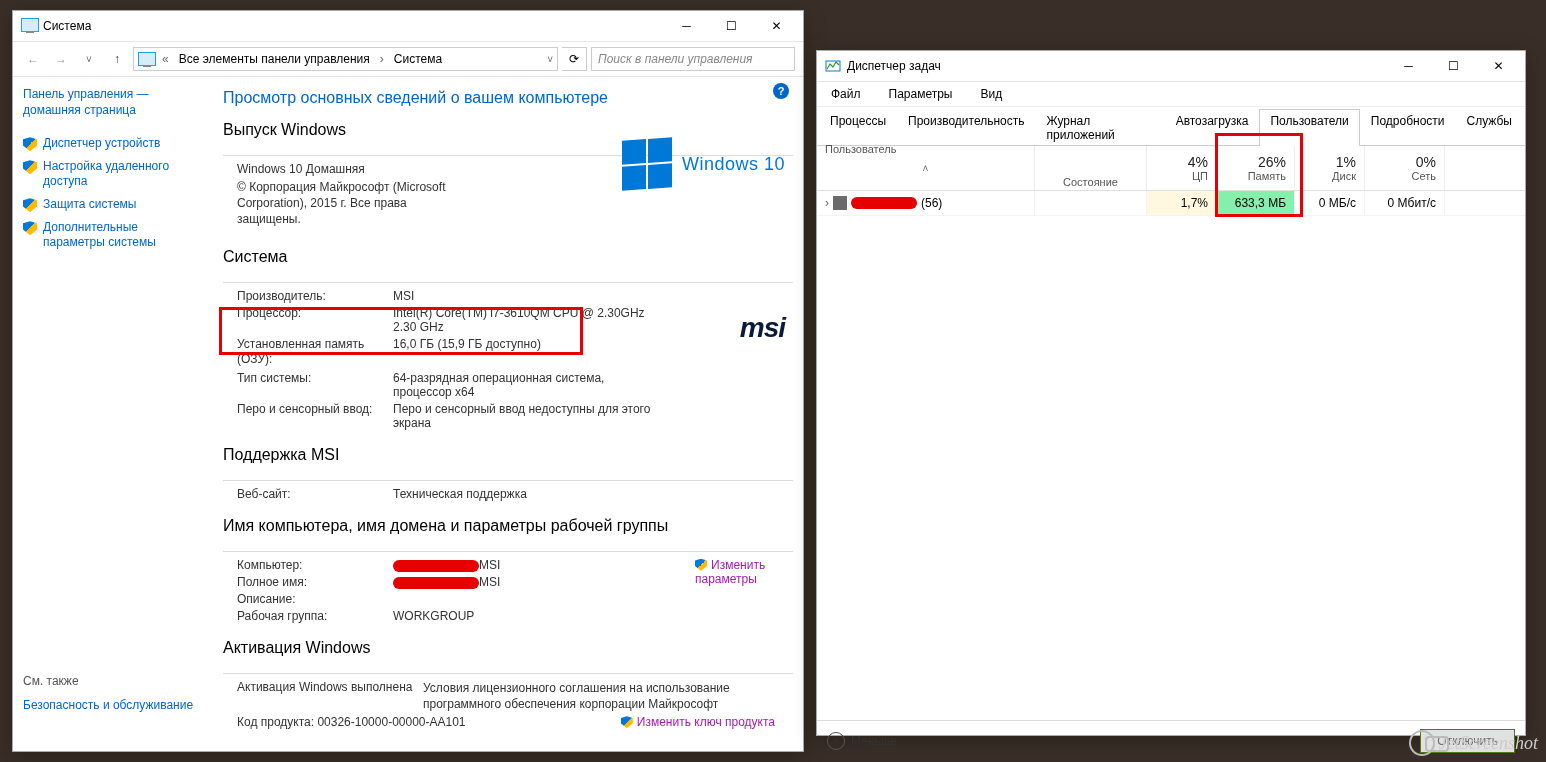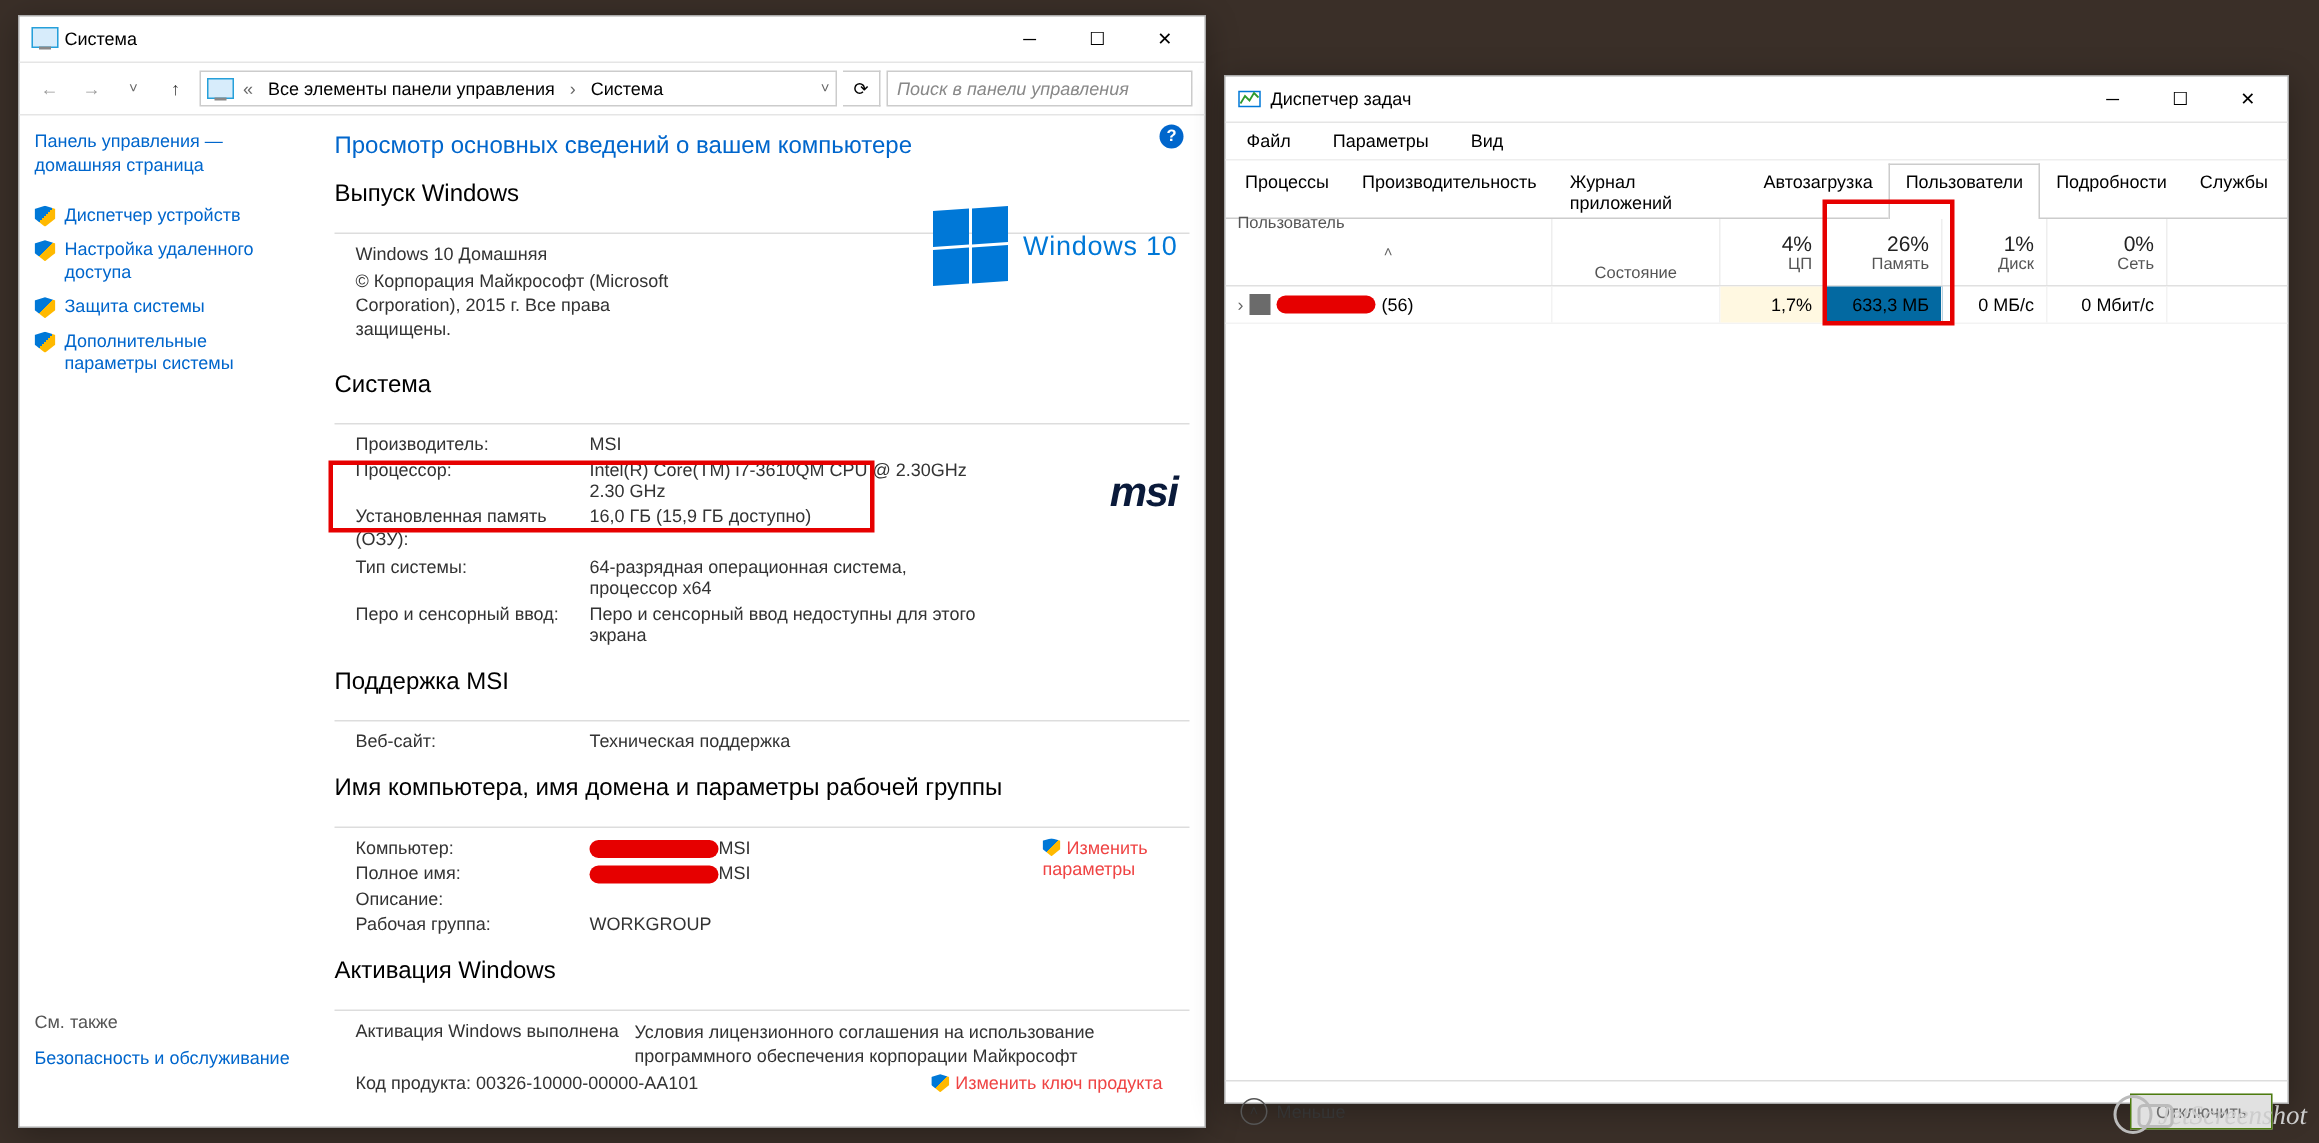--- a/index.html
+++ b/index.html
@@ -172,21 +172,21 @@
   .link.shielded::before{
     content:""; display:inline-block; width:12px;height:12px;
     margin-right:4px;
     background:linear-gradient(135deg,#0078d7 50%,#ffb900 50%);
     clip-path:polygon(50% 0,100% 15%,100% 60%,50% 100%,0 60%,0 15%);
     vertical-align:-2px;
   }
   .change-link {
     position:absolute;
     right:18px;
-    color:#ef4444;
+    color:#a21caf;
   }
 
   
   .window.tm {
     left: 816px; top: 50px;
     width: 708px; height: 684px;
   }
   .tm .titlebar .icon svg{width:16px;height:16px;}
   .menubar {
     display:flex; gap:12px; padding: 2px 6px;
@@ -236,21 +236,21 @@
   .tm-td {
     padding:0 8px;
     box-sizing:border-box;
     border-right:1px solid #f3f3f3;
     text-align:right;
     height:100%;
     display:flex;align-items:center;justify-content:flex-end;
   }
   .tm-td.user{ justify-content:flex-start; gap:4px;}
   .tm-td.cpu { background:#fff8e1; }
-  .tm-td.mem { background:#0369a1; }
+  .tm-td.mem { background:#86efac; }
   .footer {
     border-top:1px solid #ddd;
     height:40px;
     display:flex;align-items:center;
     padding:0 10px;
     justify-content:space-between;
   }
   .fewer {
     display:flex;align-items:center;gap:6px;
     color:#333;

